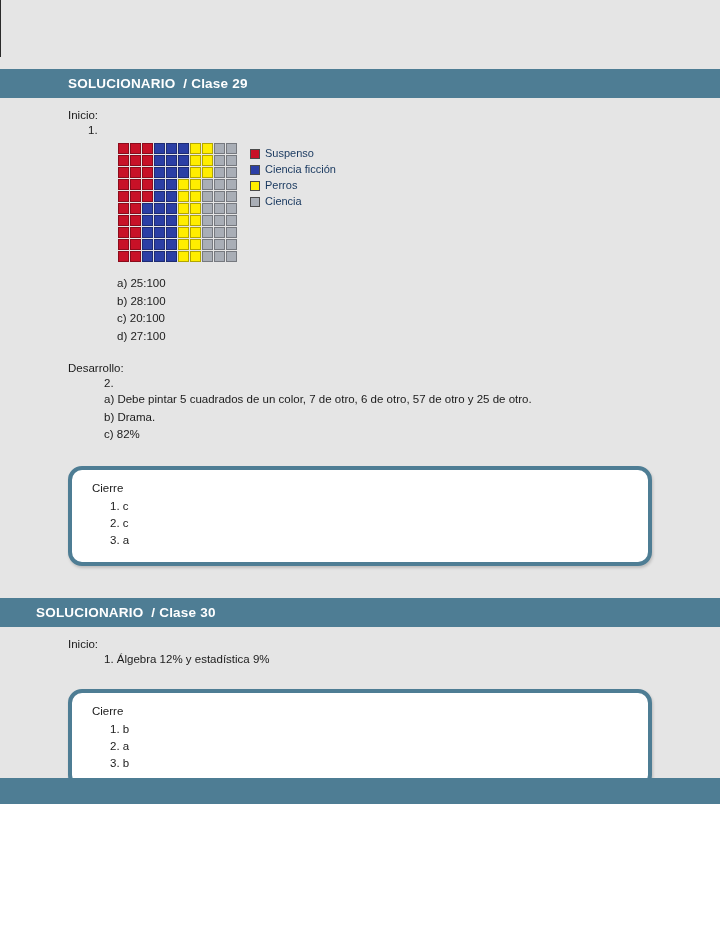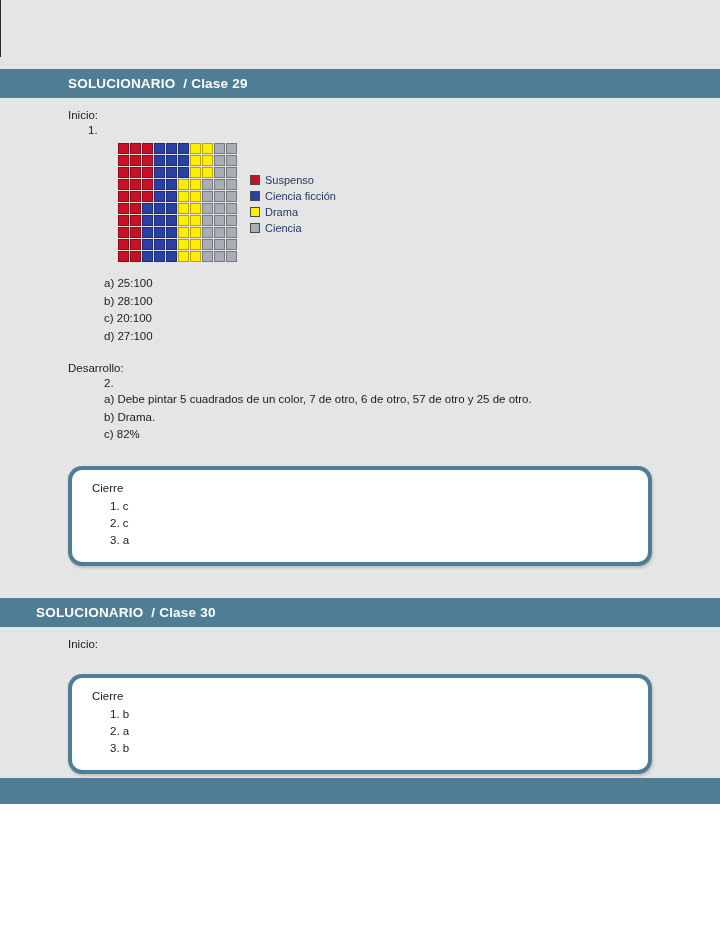--- a/index.html
+++ b/index.html
@@ -26,32 +26,32 @@
   }
   .band span { white-space: pre; }
   #band1 { top: 69px; }
   #band2 { top: 598px; padding-left: 36px; }
   .content { position: absolute; left: 68px; right: 60px; font-size: 11.5px; line-height: 15px; }
   #content1 { top: 108px; }
   #content2 { top: 637px; }
   .bold { font-weight: normal; }
   .indent1 { margin-left: 20px; }
   .indent2 { margin-left: 36px; }
-  .chart-row { display: flex; align-items: center; margin-left: 50px; margin-top: 5px; }
+  .chart-row { display: flex; align-items: flex-start; margin-left: 50px; margin-top: 5px; }
   .waffle {
     display: grid;
     grid-template-columns: repeat(10, 11px);
     grid-template-rows: repeat(10, 11px);
     gap: 1px;
   }
   .cell { width: 11px; height: 11px; border: 1px solid rgba(0,0,0,0.30); }
   .legend { margin-left: 13px; margin-top: 3px; display: flex; flex-direction: column; gap: 1px; }
   .legend-item { display: flex; align-items: center; gap: 5px; font-size: 11px; color: #17375e; line-height: 15px; }
   .swatch { width: 10px; height: 10px; border: 1px solid #4a4a4a; flex: none; }
-  .answers { margin-left: 36px; margin-top: 13px; line-height: 17.5px; }
+  .answers { margin-left: 49px; margin-top: 13px; line-height: 17.5px; }
   .section-label { margin-top: 16px; }
   .dev-lines { margin-left: 36px; line-height: 17.5px; }
   .cierre-box {
     margin-top: 22px;
     width: 584px;
     border: 4px solid var(--accent);
     border-radius: 14px;
     padding: 11px 4px 13px 20px;
     background: #ffffff;
     box-shadow: 1px 2px 3px rgba(0,0,0,0.18);
@@ -184,21 +184,21 @@
           <div class="legend-item">
             <span class="swatch" style="background: rgb(200, 17, 39);"></span>
             <span>Suspenso</span>
           </div>
           <div class="legend-item">
             <span class="swatch" style="background: rgb(43, 63, 165);"></span>
             <span>Ciencia ficción</span>
           </div>
           <div class="legend-item">
             <span class="swatch" style="background: rgb(255, 238, 0);"></span>
-            <span>Drama</span>
+            <span>Perros</span>
           </div>
           <div class="legend-item">
             <span class="swatch" style="background: rgb(169, 174, 182);"></span>
             <span>Ciencia</span>
           </div>
         </div>
     </div>
 
     <div class="answers">
       <p>a) 25:100</p>
@@ -224,20 +224,21 @@
       </div>
     </div>
   </div>
 
   <div class="band" id="band2">
     <span>SOLUCIONARIO  / Clase 30</span>
   </div>
 
   <div class="content" id="content2">
     <p class="bold">Inicio:</p>
+    <p class="indent2">1. Álgebra 12% y estadística 9%</p>
 
     <div class="cierre-box">
       <p class="bold">Cierre</p>
       <div class="items">
         <p>1. b</p>
         <p>2. a</p>
         <p>3. b</p>
       </div>
     </div>
   </div>

